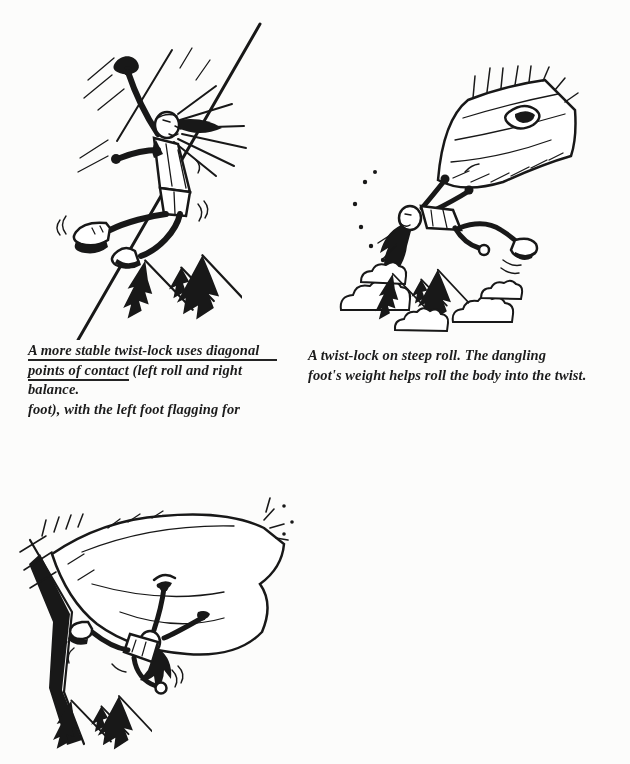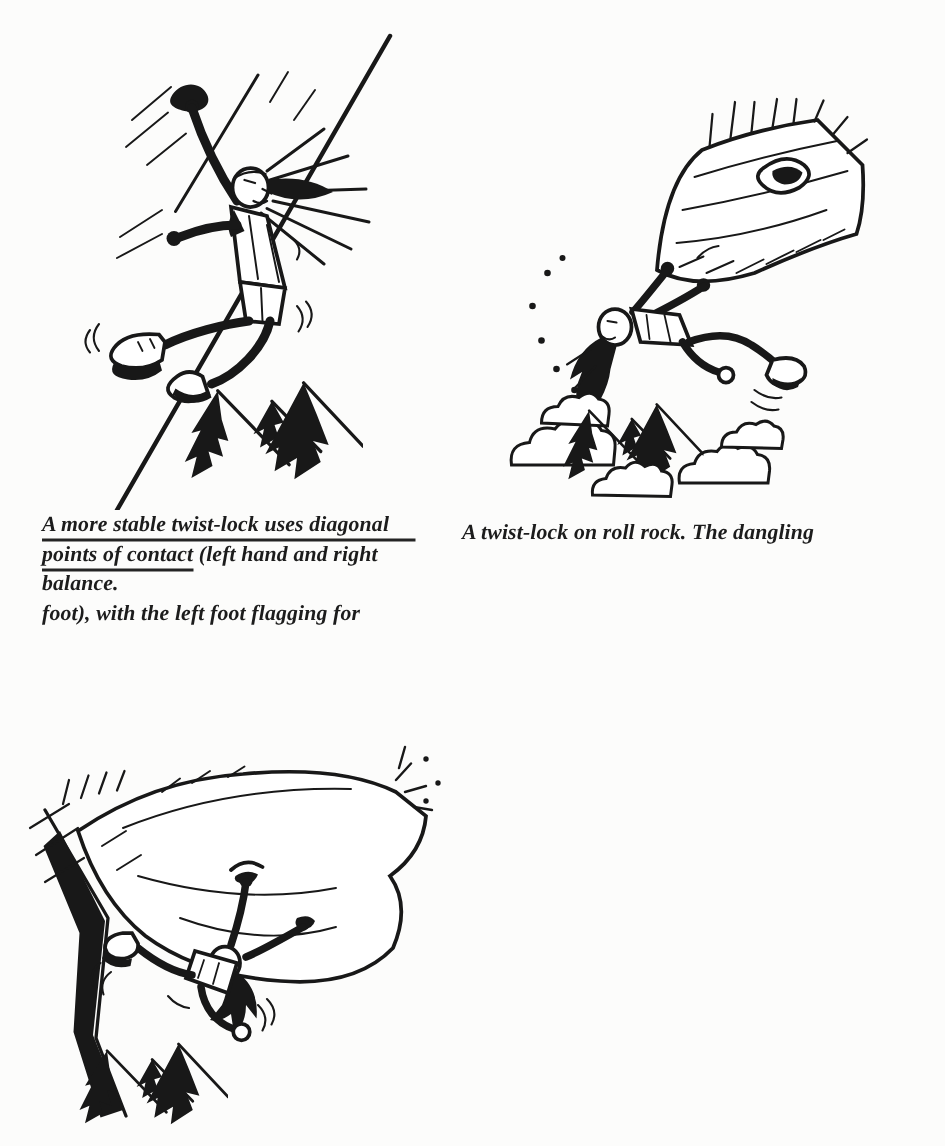--- a/index.html
+++ b/index.html
@@ -121,21 +121,21 @@
           <path d="M176,152 q6,6 2,13"></path>
         </g>
       </g>
 
       <use href="#mtns" x="90" y="240" width="132" height="84"></use>
     </svg>
   </div>
 
   <div class="caption" style="left:28px;top:341px;width:270px">
     <div class="cap-line first"><span class="cap-u">A more stable twist-lock uses diagonal</span><span></span></div>
-    <div class="cap-line"><span class="cap-u">points of contact</span><span> (left hand and right</span></div>
+    <div class="cap-line"><span class="cap-u">points of contact</span><span> (left roll and right</span></div>
     <div class="cap-line"><span class="cap-u"></span><span>balance.</span></div>
     <div class="cap-line"><span class="cap-u"></span><span>foot), with the left foot flagging for</span></div>
   </div>
 
   <div class="fig" style="left:303px;top:60px;width:318px;height:280px">
     <svg viewBox="0 0 318 280" width="318" height="280">
 
       <path d="M135,120 Q140,60 165,40 Q200,26 242,20 L272,50 Q274,78 268,96 Q240,104 200,122 Q160,134 135,120 Z" fill="#fff" stroke="#181818" stroke-width="2.5"></path>
 
       <g class="ink" stroke-width="1.5">
@@ -215,21 +215,22 @@
         <path d="M178,238 q0,-10 10,-10 q4,-8 13,-5 q7,-5 12,1 q7,1 6,9 l-1,6 z"></path>
       </g>
       <use href="#mtns" x="62" y="204" width="104" height="66"></use>
       <g fill="#fff" stroke="#181818" stroke-width="2">
         <path d="M92,270 q-1,-10 9,-11 q3,-9 13,-7 q6,-7 13,-1 q8,-4 11,3 q8,1 7,9 l-1,8 z"></path>
       </g>
     </svg>
   </div>
 
   <div class="caption" style="left:308px;top:346px;width:312px">
-    <div class="cap-line"><span class="cap-u"></span><span>A twist-lock on roll rock. The dangling</span></div>
+    <div class="cap-line"><span class="cap-u"></span><span>A twist-lock on steep roll. The dangling</span></div>
+    <div class="cap-line"><span class="cap-u"></span><span>foot's weight helps roll the body into the twist.</span></div>
   </div>
 
   <div class="fig" style="left:12px;top:492px;width:292px;height:268px">
     <svg viewBox="0 0 292 268" width="292" height="268">
 
       <g>
         <path class="ink" stroke-width="2.2" d="M18,48 L60,120 L52,200 L72,252"></path>
         <path fill="#181818" d="M28,62 L58,122 L50,198 L70,248 L55,253 L37,196 L41,130 L17,72 Z"></path>
         <g class="ink" stroke-width="1.5">
           <path d="M8,60 l26,-16"></path>

